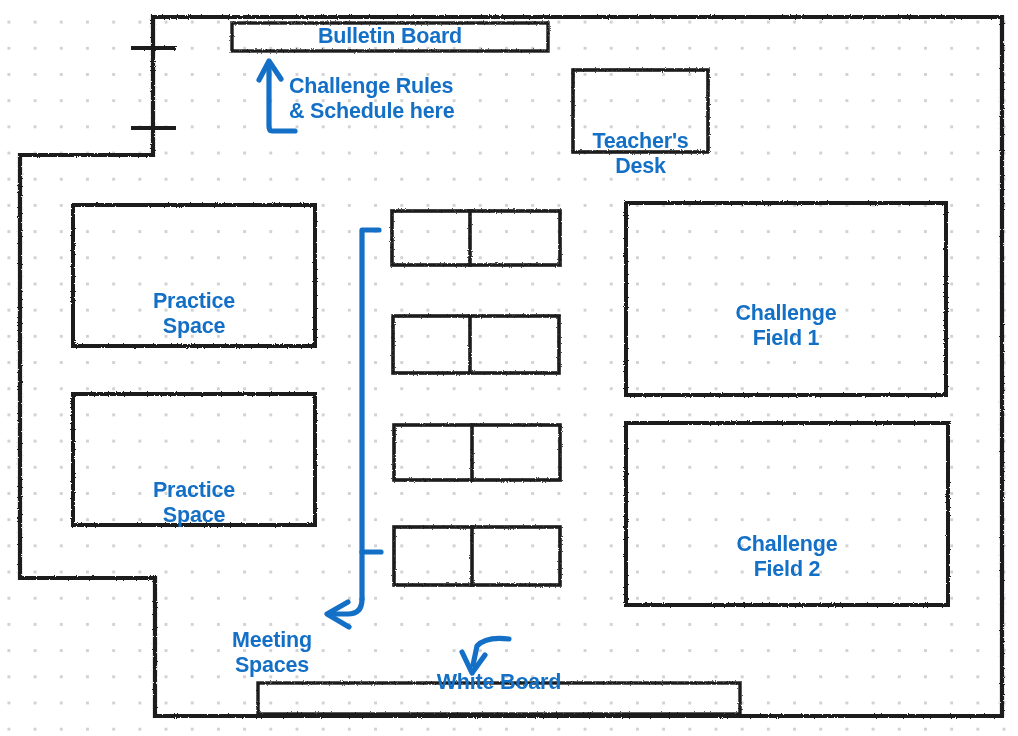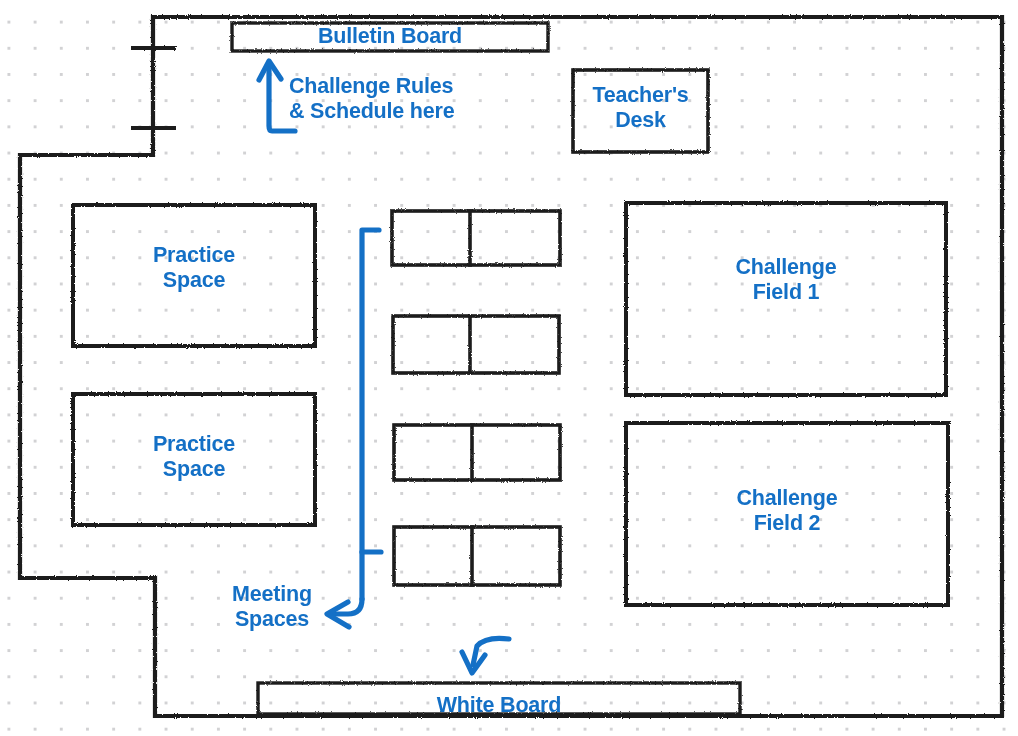--- a/index.html
+++ b/index.html
@@ -23,21 +23,21 @@
     position:absolute;
     color:#1470c6;
     font-family:"Liberation Sans", sans-serif;
     font-weight:bold;
     text-align:center;
     line-height:1.17;
     letter-spacing:-0.2px;
     white-space:pre-line;
     user-select:none;
   }
-  .lbl-room{font-size:21.5px;}
+  .lbl-room{font-size:21.5px;margin-top:46px;}
   .lbl-note{font-size:21.5px;text-align:left;}
   .lbl-board{font-size:21.5px;}
   .hotspot{position:absolute;}
 </style>
 </head>
 <body>
 
 <div id="stage">
 
   <svg class="layer" viewBox="0 0 1018 736" xmlns="http://www.w3.org/2000/svg">
@@ -103,21 +103,21 @@
       <path d="M 362,599 Q 362,614 348,614 L 333,614"></path>
       <path d="M 348,602 L 327,614 L 349,627"></path>
 
       <path d="M 509,639 Q 486,636 477,646 L 473,665"></path>
       <path d="M 462,652 L 472,673 L 485,655"></path>
     </g>
   </svg>
 
   <div class="lbl lbl-board" style="left:232px; top:24px; width:316px;">Bulletin Board</div>
 
-  <div class="lbl lbl-board" style="left:258px; top:693px; width:482px;border-radius:7px;">White Board</div>
+  <div class="lbl lbl-board" style="left:258px; top:670px; width:482px;border-radius:7px;">White Board</div>
 
   <div class="lbl lbl-room" style="left:573px; top:83px; width:135px;">Teacher's
 Desk</div>
 
   <div class="lbl lbl-room" style="left:73px; top:243px; width:242px;">Practice
 Space</div>
 
   <div class="lbl lbl-room" style="left:73px; top:432px; width:242px;">Practice
 Space</div>
 

